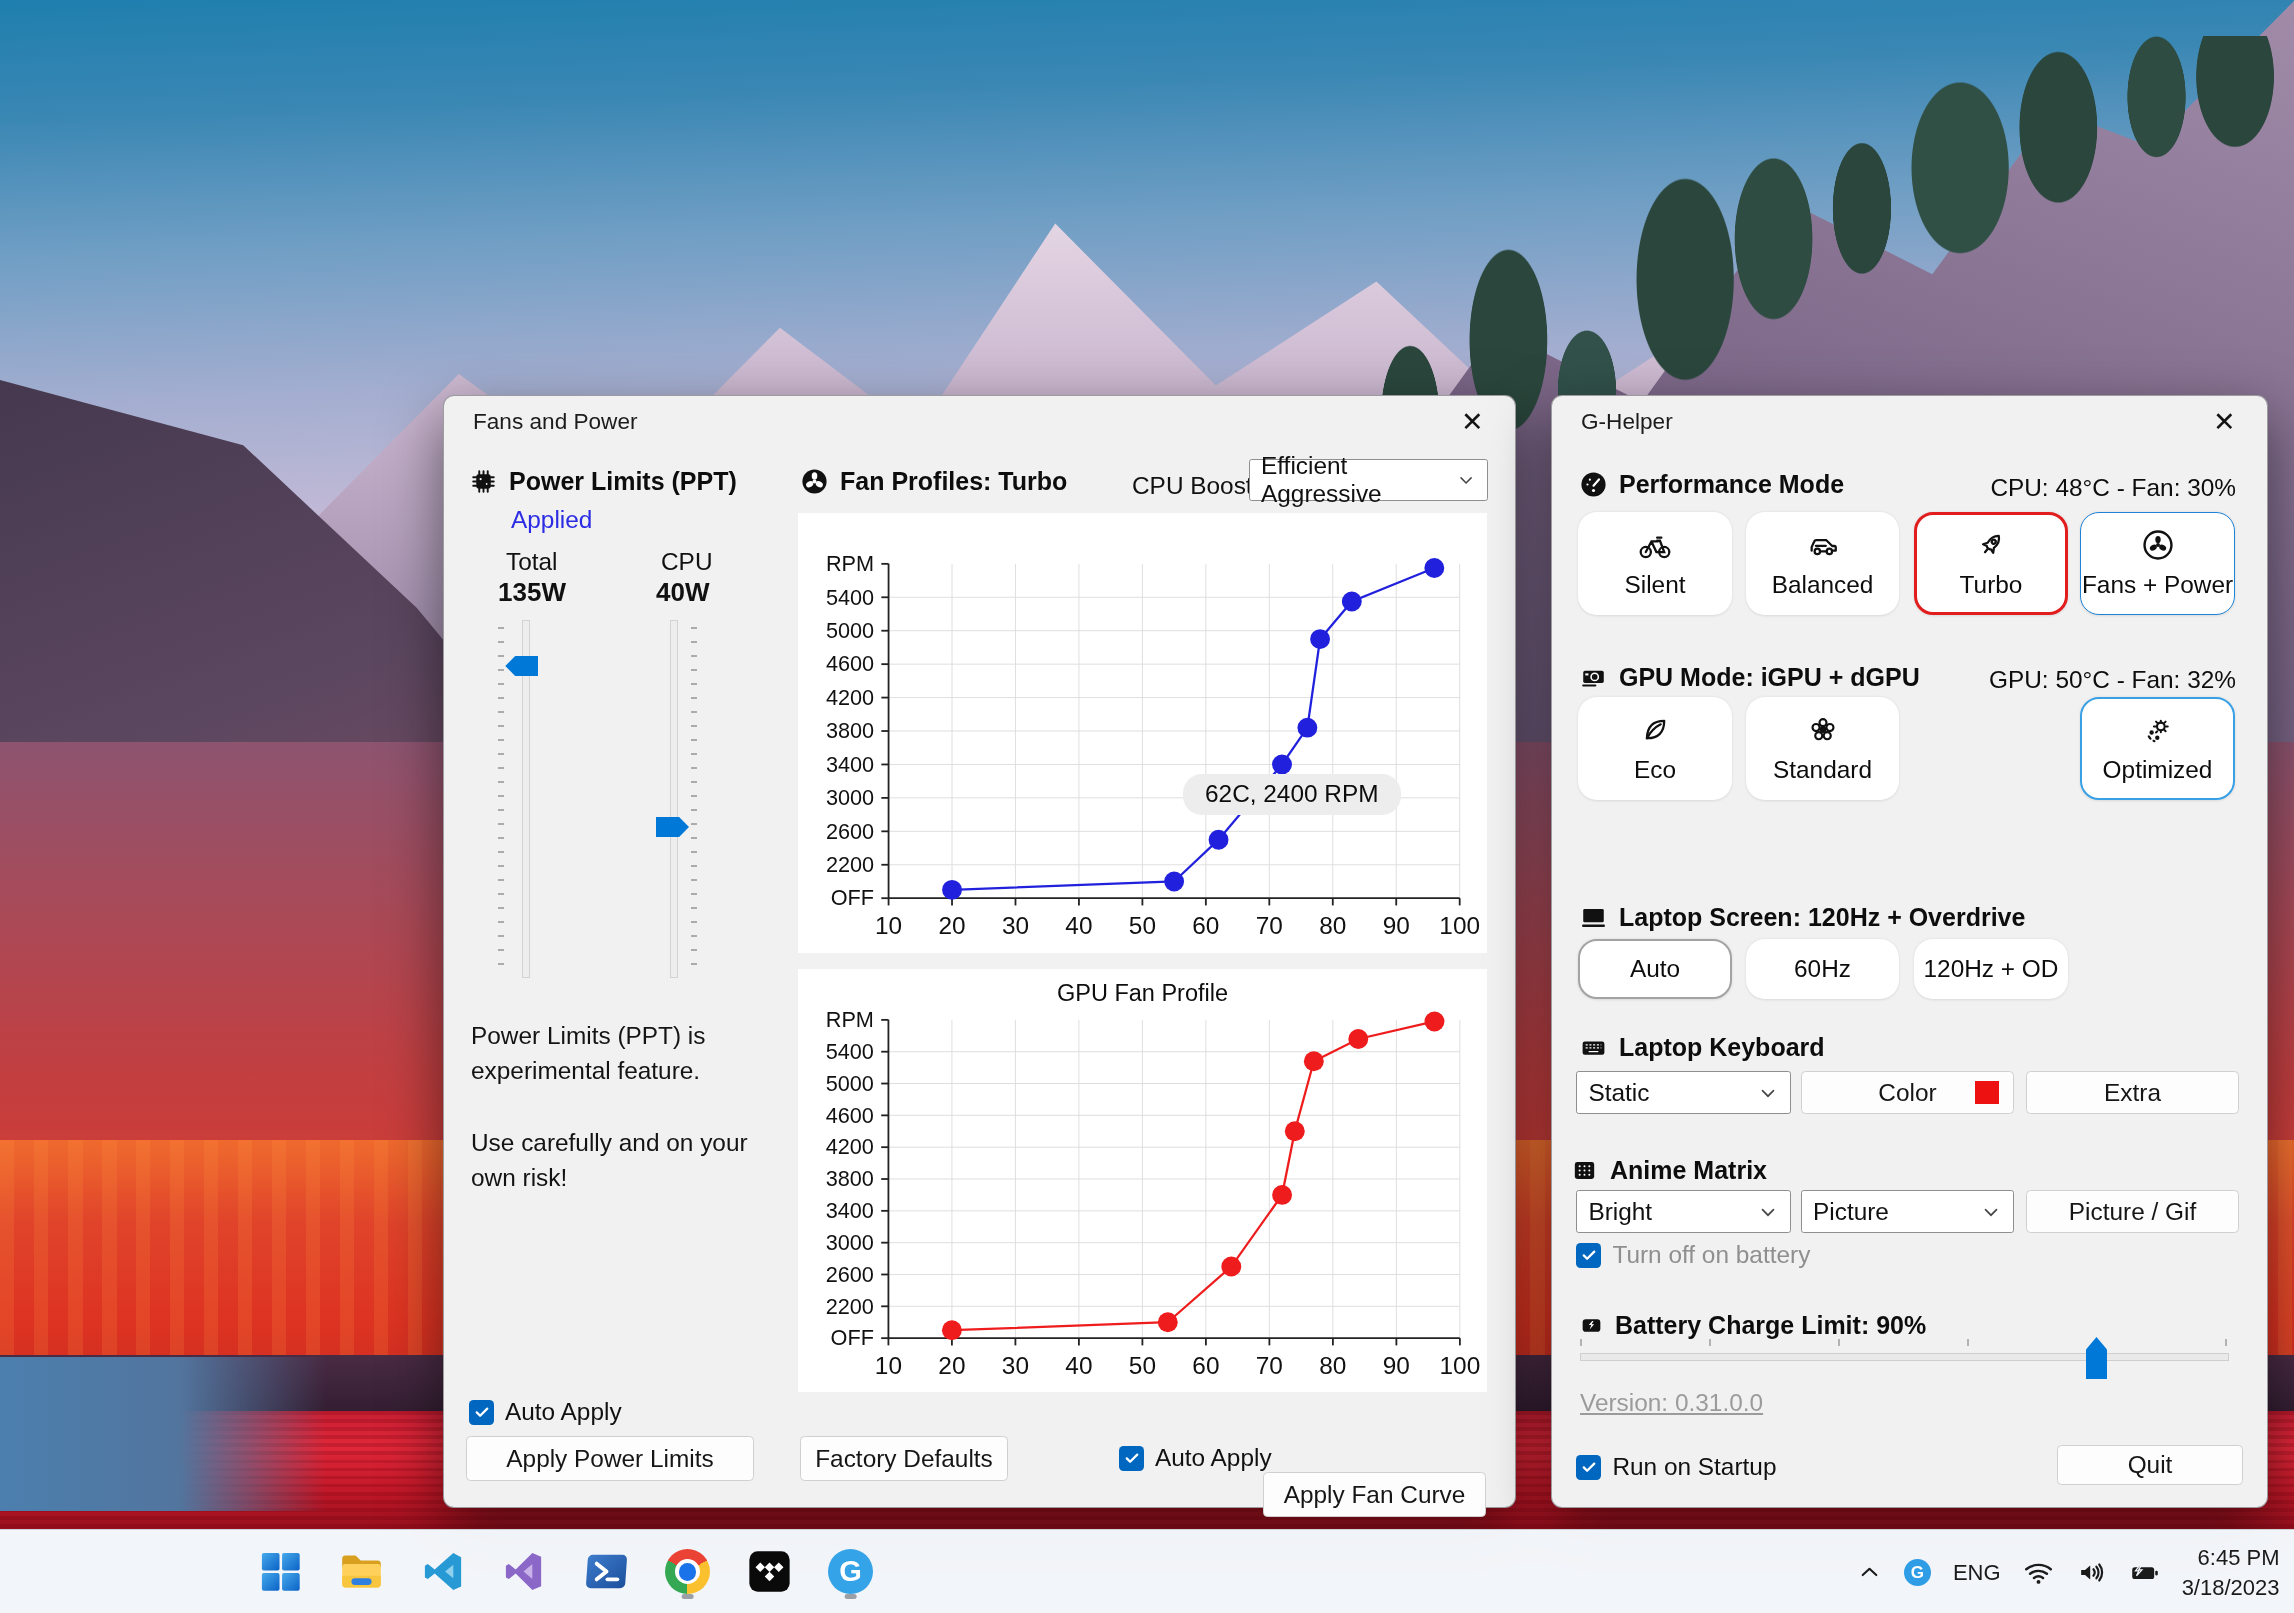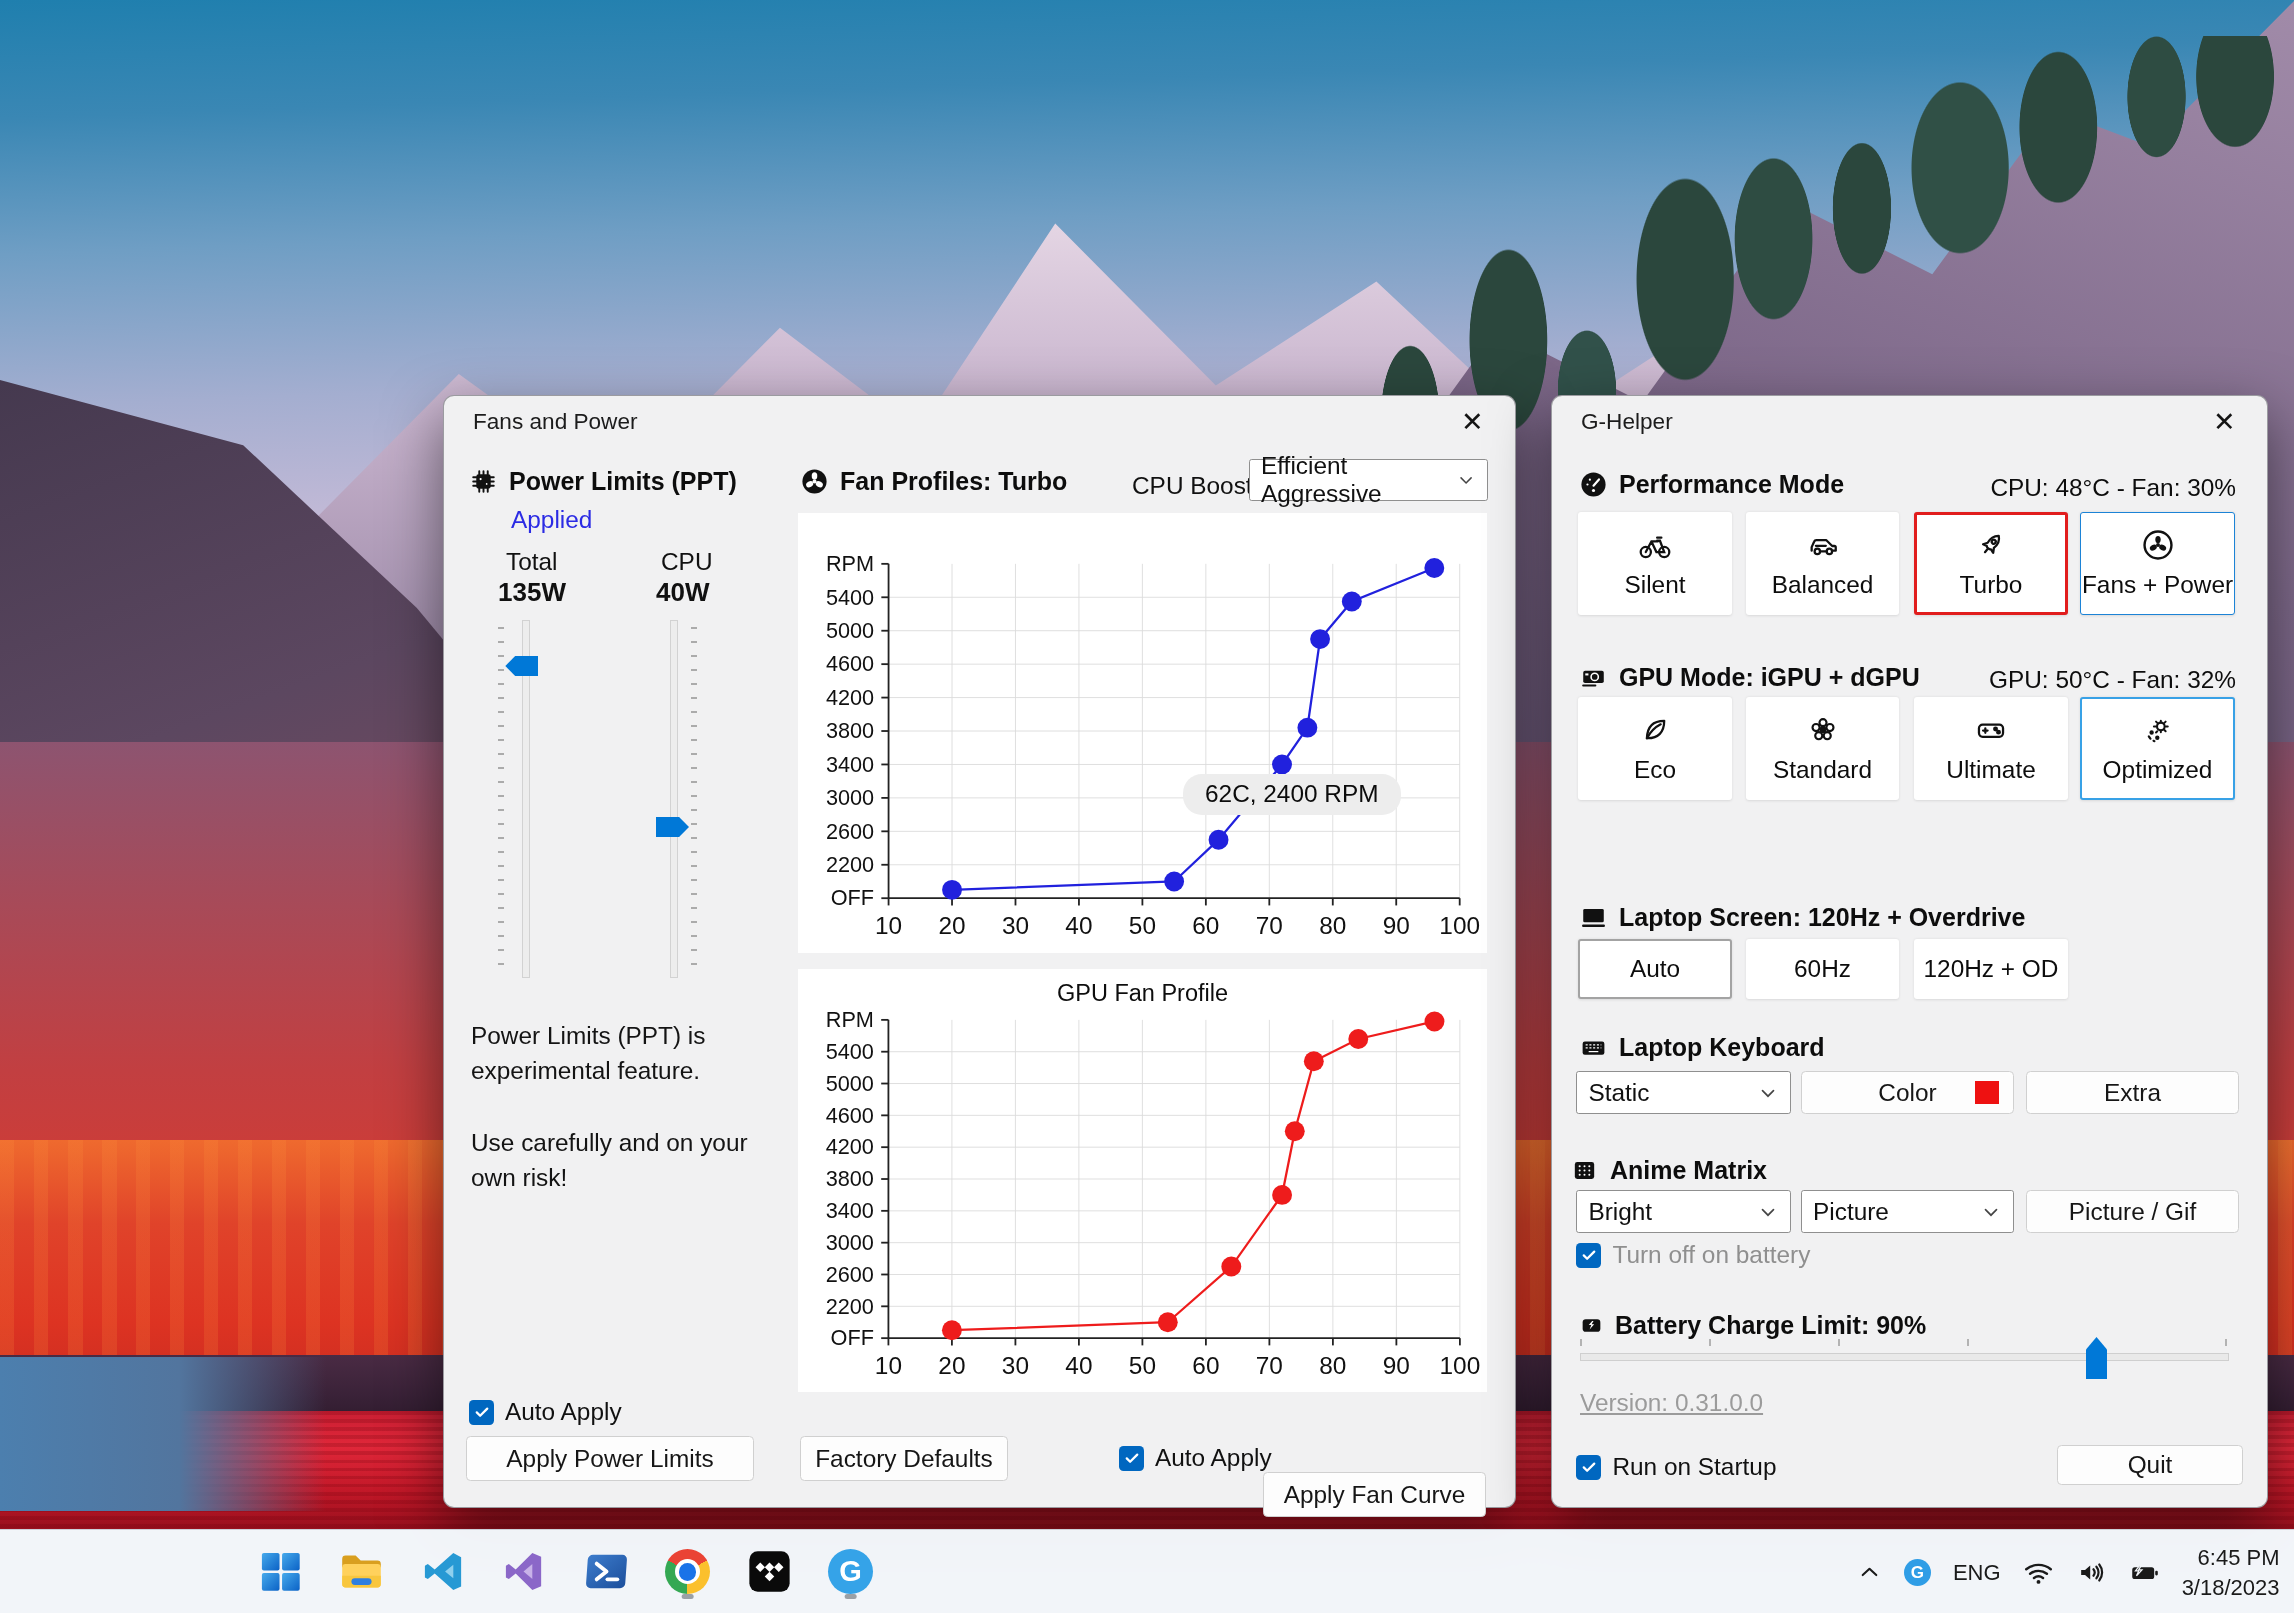--- a/index.html
+++ b/index.html
@@ -79,21 +79,21 @@
   #cpu-boost-dd { left:805px; top:63px; width:239px; height:42px; }
 
   .chart-panel { position:absolute; left:354px; width:689px; background:#fff; }
   #cpu-panel { top:117px; height:440px; }
   #gpu-panel { top:573px; height:423px; }
   .chart-title { text-align:center; padding-top:11px; font-size:23.5px; height:40px; color:#0d0d0d; }
   svg.chart { position:absolute; left:0; top:40px; font-family:"Liberation Sans","DejaVu Sans",sans-serif; }
   .tooltip { position:absolute; left:385px; top:261px; background:#ededed; padding:6.3px 22px; font-size:24.4px; white-space:nowrap; color:#0c0c0c;border-radius:19px; }
 
   
-  .card { position:absolute; background:#fff; border-radius:3px; display:flex; flex-direction:column; align-items:center; justify-content:center; gap:9px; font-size:24.4px; color:#0d0d0d; box-shadow:0 0.9px 2.7px rgba(0,0,0,.10); }
+  .card { position:absolute; background:#fff; border-radius:19px; display:flex; flex-direction:column; align-items:center; justify-content:center; gap:9px; font-size:24.4px; color:#0d0d0d; box-shadow:0 0.9px 2.7px rgba(0,0,0,.10); }
   .card svg { width:34px; height:34px; }
   .card.sel-red  { border:3.6px solid #e11d1d; }
   .card.sel-blue-thin { border:1.8px solid #1c83d6; }
   .card.sel-blue { border:2.7px solid #38a1e6; }
   .card.sel-gray { border:2.7px solid #a3a3a3; }
   .swatch { position:absolute; right:14.5px; width:23.5px; height:23.5px; }
   .hticks { position:absolute; background:repeating-linear-gradient(to right,#b3b3b3 0 1.8px,rgba(0,0,0,0) 1.8px 129px); }
   .htrack { position:absolute; background:#e9e9e9; border:0.9px solid #cfcfcf; }
   .hthumb { position:absolute; width:21px; height:42px; background:#0078d7; clip-path:polygon(0 100%,0 30%,50% 0,100% 30%,100% 100%); }
   #gh-version { position:absolute; left:28px; top:993px; font-size:24.4px; color:#9b9b9b; text-decoration:underline; }
@@ -446,29 +446,20 @@
     <svg viewBox="0 0 24 24" fill="none" stroke="#111" stroke-width="1.5">
       <circle cx="12" cy="6.8" r="2.5"></circle>
         <circle cx="16.9" cy="10.3" r="2.5"></circle>
         <circle cx="15" cy="16" r="2.5"></circle>
         <circle cx="9" cy="16" r="2.5"></circle>
         <circle cx="7.1" cy="10.3" r="2.5"></circle>
         <circle cx="12" cy="11.8" r="1.7" fill="#111"></circle>
     </svg>
     <span>Standard</span>
   </div>
-  <div class="card" style="left:362px;top:301px;width:154px;height:103px;">
-    <svg viewBox="0 0 24 24" fill="none" stroke="#111" stroke-width="1.6" stroke-linecap="round">
-      <rect x="3.5" y="8.2" width="17" height="8.6" rx="2.6"></rect>
-      <path d="M8 10.8v3.2M6.4 12.4h3.2"></path>
-      <circle cx="15.2" cy="11.3" r=".95" fill="#111"></circle>
-        <circle cx="17.3" cy="13.5" r=".95" fill="#111"></circle>
-    </svg>
-    <span>Ultimate</span>
-  </div>
   <div class="card sel-blue" style="left:528px;top:301px;width:155px;height:103px;">
     <svg viewBox="0 0 24 24" fill="none" stroke="#111" stroke-width="1.5" stroke-linecap="round">
       <circle cx="14" cy="9.5" r="2.7"></circle>
       <g stroke-width="1.4">
         <path d="M14 5.4v1.3M14 12.3v1.3M10.4 9.5H9.1M18.9 9.5h-1.3M11.5 7l-.9-.9M17.4 12.9l-.9-.9M16.5 7l.9-.9M11.5 12.9l-.9.9"></path>
       </g>
       <path d="M5.5 16.5a7.5 7.5 0 0 0 4 3.4" stroke-dasharray="2 2.6"></path>
       <circle cx="7.5" cy="13.8" r=".8" fill="#111"></circle>
         <circle cx="11.5" cy="17.5" r=".8" fill="#111"></circle>
     </svg>

